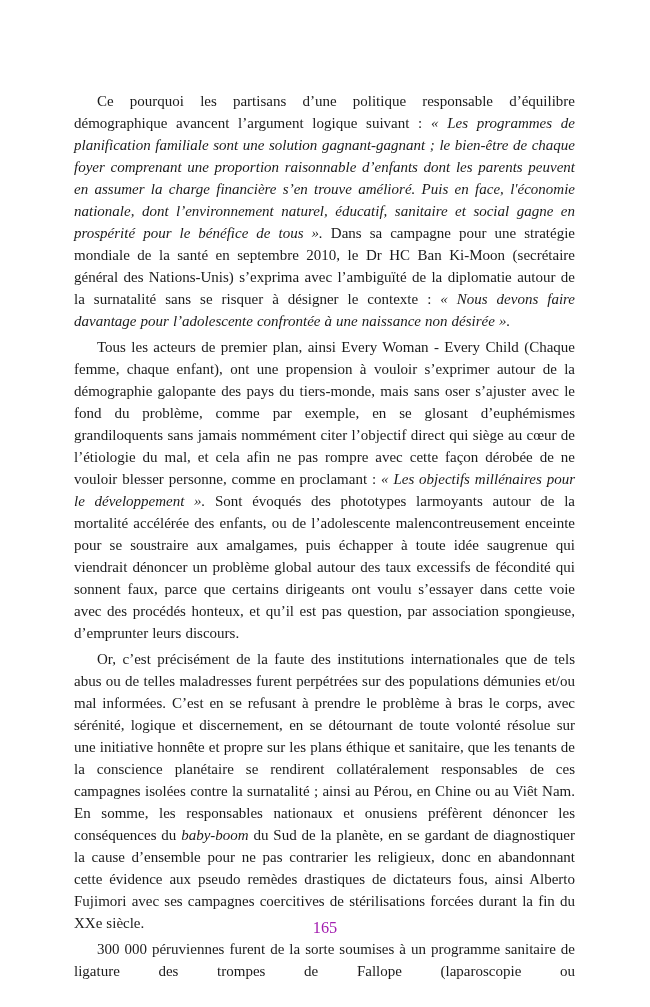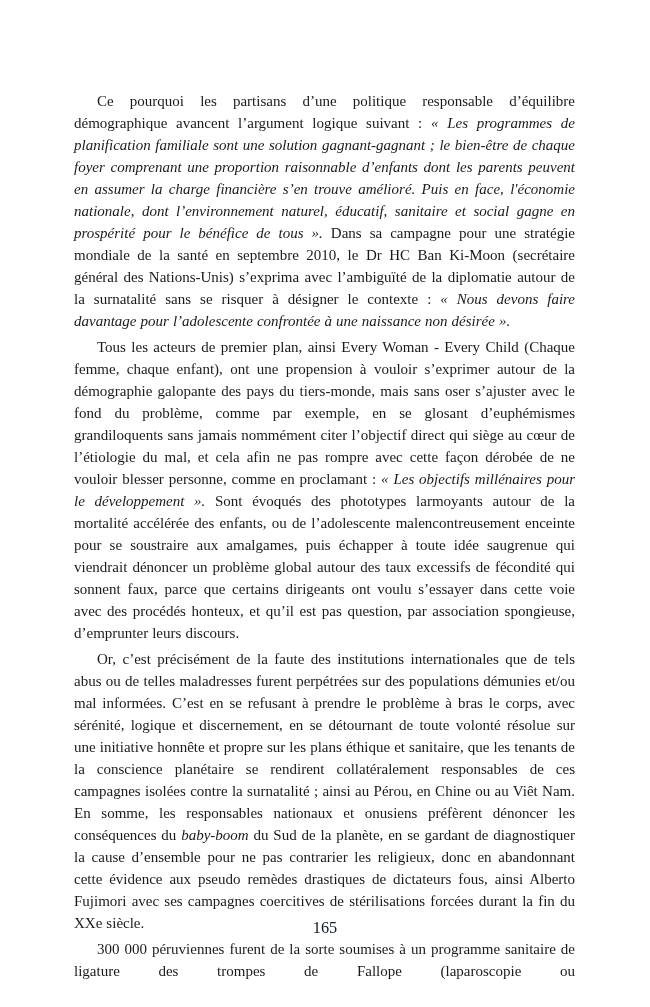--- a/index.html
+++ b/index.html
@@ -50,21 +50,21 @@
   }
   #page-number {
     position: absolute;
     left: 0;
     top: 918px;
     width: 650px;
     text-align: center;
     font-size: 16.3px;
     line-height: 20px;
     font-family: "Liberation Serif", "DejaVu Serif", serif;
-    color: #0f172a;
+    color: #a21caf;
   }
 </style>
 </head>
 <body>
 
 <div id="page">
 
   <div id="text-column">
 
     <p class="para"><span>Ce pourquoi les partisans d’une politique responsable d’équilibre démographique avancent l’argument logique suivant : </span><i class="q">« Les programmes de planification familiale sont une solution gagnant-gagnant ; le bien-être de chaque foyer comprenant une proportion raisonnable d’enfants dont les parents peuvent en assumer la charge financière s’en trouve amélioré. Puis en face, l'économie nationale, dont l’environnement naturel, éducatif, sanitaire et social gagne en prospérité pour le bénéfice de tous ».</i><span> Dans sa campagne pour une stratégie mondiale de la santé en septembre 2010, le Dr HC Ban Ki-Moon (secrétaire général des Nations-Unis) s’exprima avec l’ambiguïté de la diplomatie autour de la surnatalité sans se risquer à désigner le contexte : </span><i class="q">« Nous devons faire davantage pour l’adolescente confrontée à une naissance non désirée ».</i></p>

